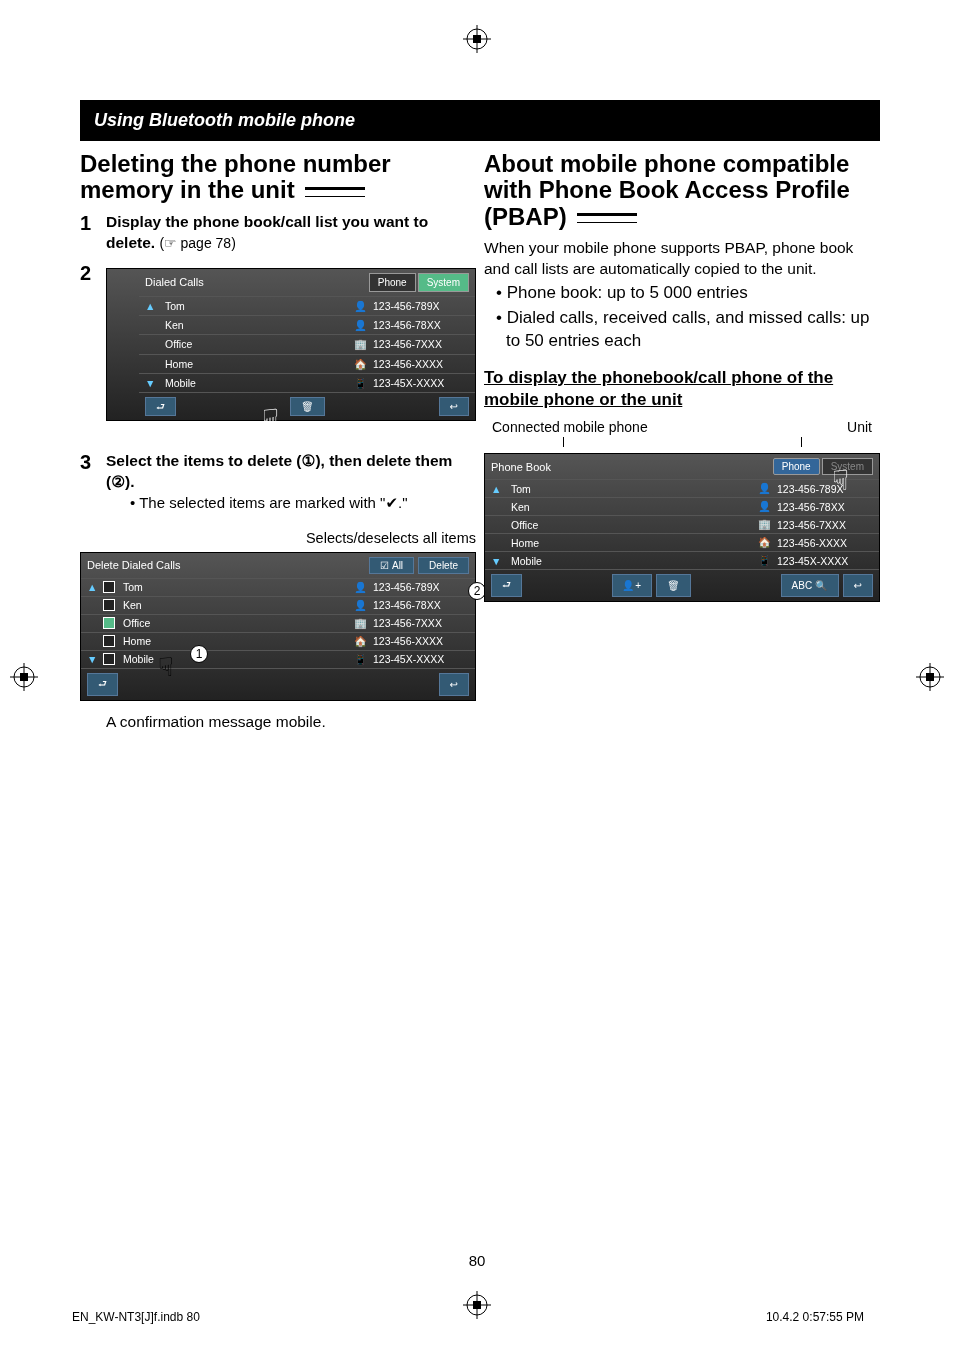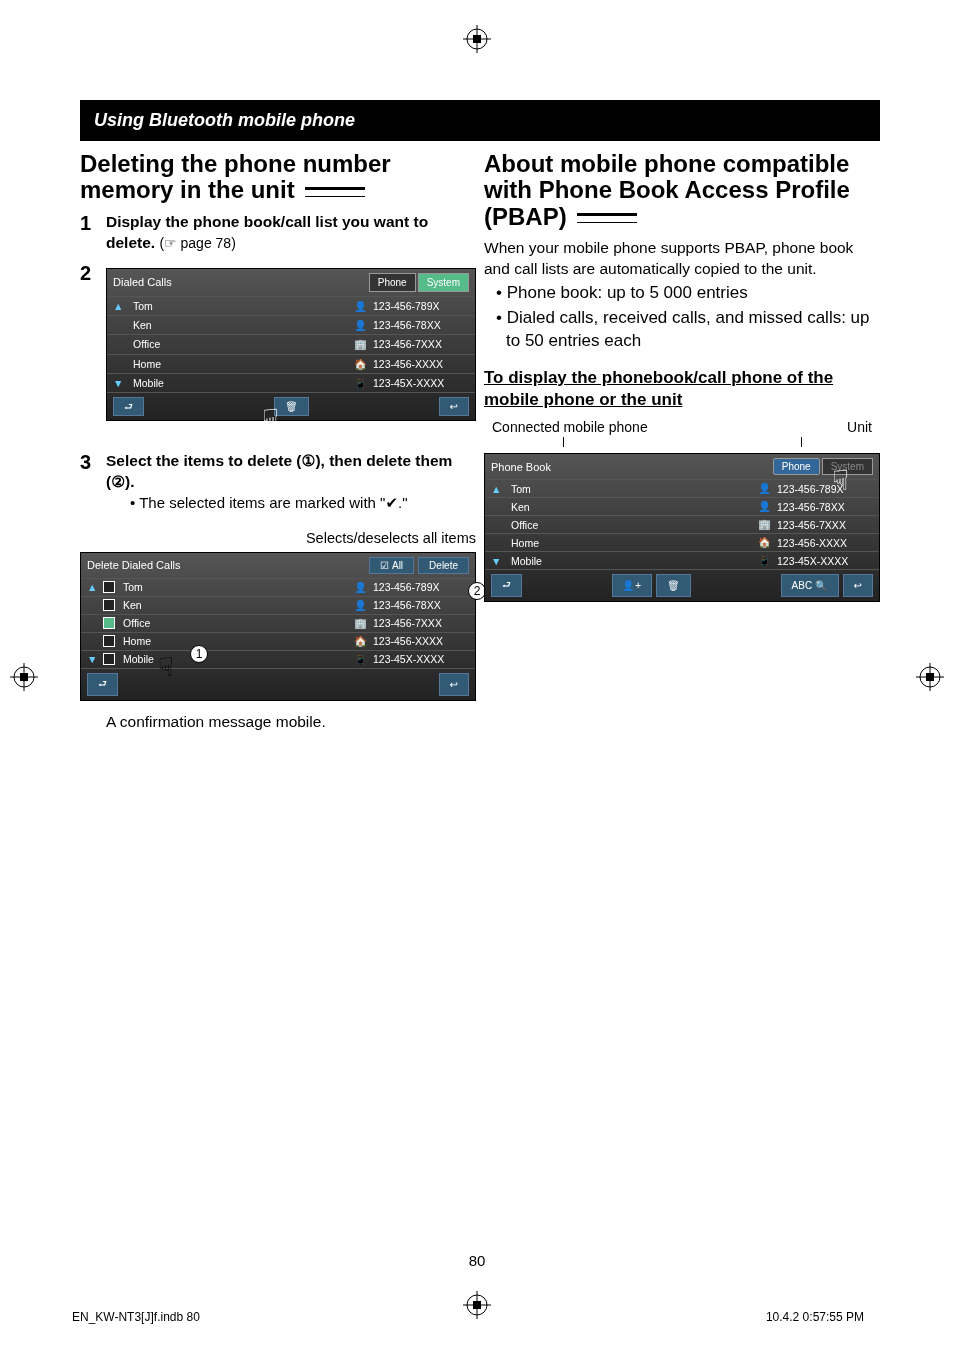--- a/index.html
+++ b/index.html
@@ -107,21 +107,21 @@
           <div class="step-num">1</div>
           <div class="step-body">
             <span class="bold">Display the phone book/call list you want to delete.</span>
             <span class="pgref">(☞ page 78)</span>
           </div>
         </div>
 
         <div class="step">
           <div class="step-num">2</div>
           <div class="step-body">
-            <div class="screenshot" style="position:relative;">
+            <div class="screenshot" style="position:relative;padding-left:32px;">
               <div class="ss-header">
                 <span>Dialed Calls</span>
                 <span class="tabs">
                   <span class="tab">Phone</span>
                   <span class="tab active">System</span>
                 </span>
               </div>
               <div id="step2-rows">
                   <div class="ss-row">
                     <span class="arrow">▲</span>

